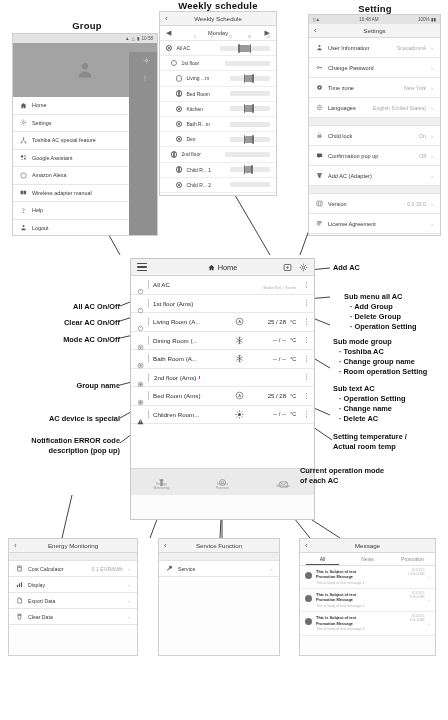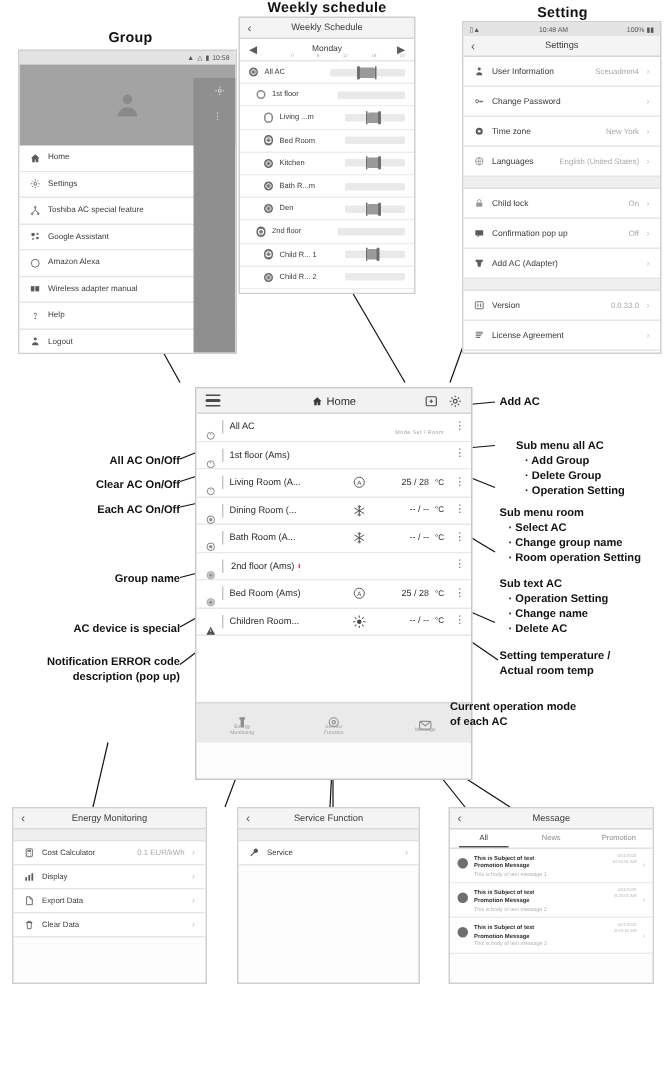--- a/index.html
+++ b/index.html
@@ -827,38 +827,38 @@
         </span>
         <span class="msg-time" style="white-space:pre-line">6/11/2020
 8:44:10 AM</span>
         <span class="msg-chev">›</span>
       </div>
     </div>
 </div>
 
 <div class="abs anno r" style="left:10px;top:302px;width:110px;">All AC On/Off</div>
 <div class="abs anno r" style="left:10px;top:318px;width:110px;">Clear AC On/Off</div>
-<div class="abs anno r" style="left:10px;top:335px;width:110px;">Each AC On/Off</div>
+<div class="abs anno r" style="left:10px;top:335px;width:110px;">Mode AC On/Off</div>
 <div class="abs anno r" style="left:10px;top:381px;width:110px;">Group name</div>
 <div class="abs anno r" style="left:5px;top:414px;width:115px;">AC device is special</div>
 <div class="abs anno r" style="left:0px;top:436px;width:120px;white-space:pre-line;">Notification ERROR code
 description (pop up)</div>
 
 <div class="abs anno l" style="left:333px;top:263px;width:110px;">Add AC</div>
 
 <div class="abs anno l" style="left:344px;top:292px;width:115px;">
   <div>Sub menu all AC</div>
   <div class="sub">· Add Group</div>
   <div class="sub">· Delete Group</div>
   <div class="sub">· Operation Setting</div>
 </div>
 
 <div class="abs anno l" style="left:333px;top:337px;width:115px;">
-  <div>Sub menu room</div>
-  <div class="sub">· Select AC</div>
+  <div>Sub mode group</div>
+  <div class="sub">· Toshiba AC</div>
   <div class="sub">· Change group name</div>
   <div class="sub">· Room operation Setting</div>
 </div>
 
 <div class="abs anno l" style="left:333px;top:384px;width:115px;">
   <div>Sub text AC</div>
   <div class="sub">· Operation Setting</div>
   <div class="sub">· Change name</div>
   <div class="sub">· Delete AC</div>
 </div>

